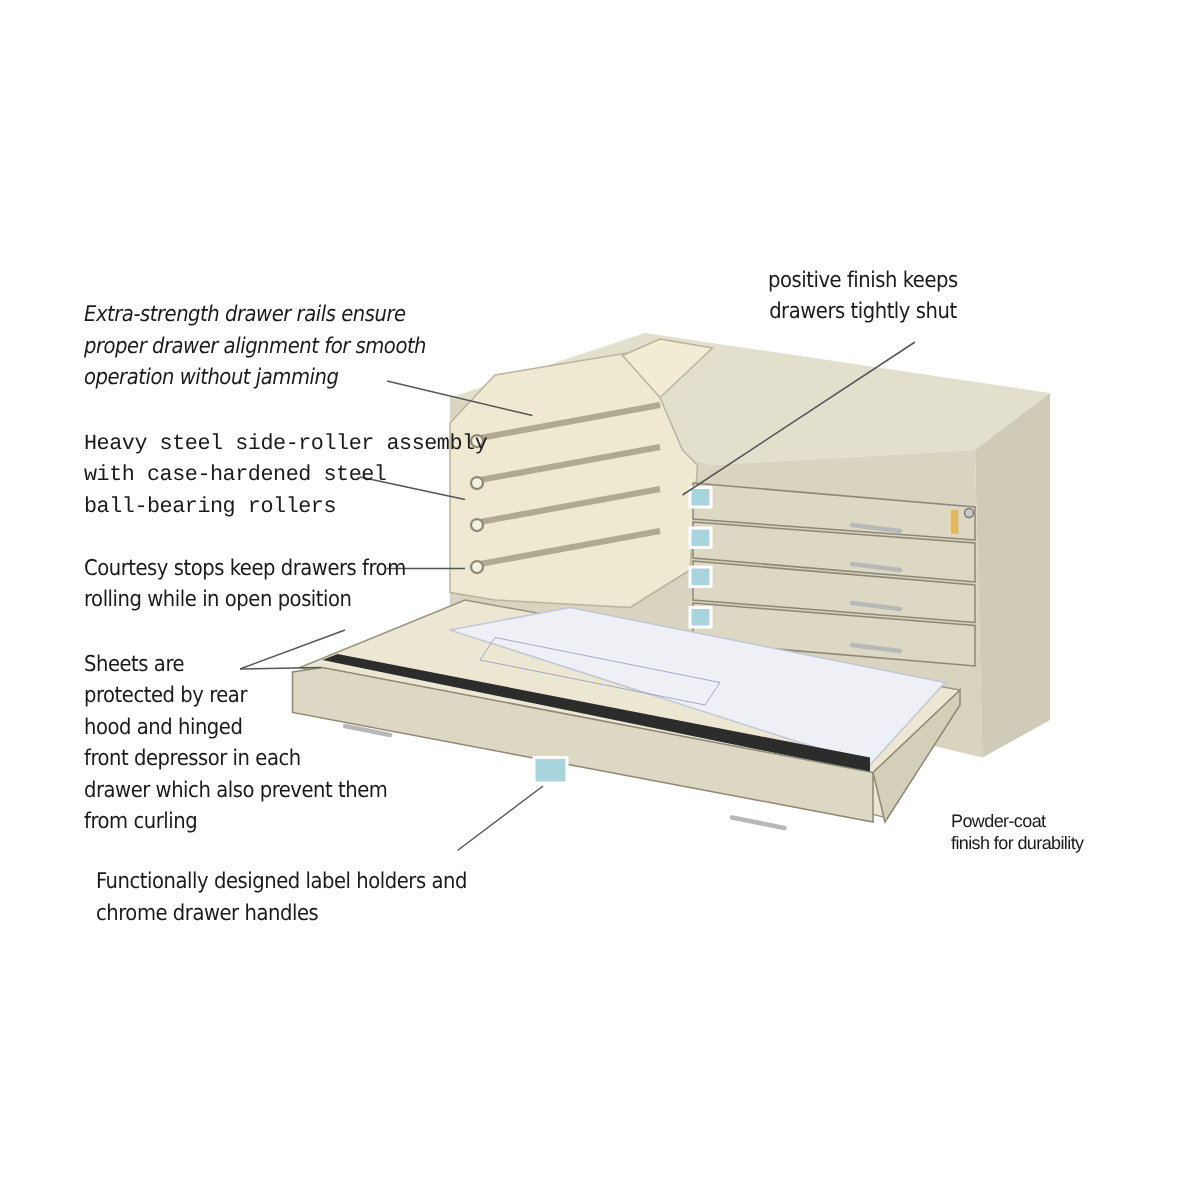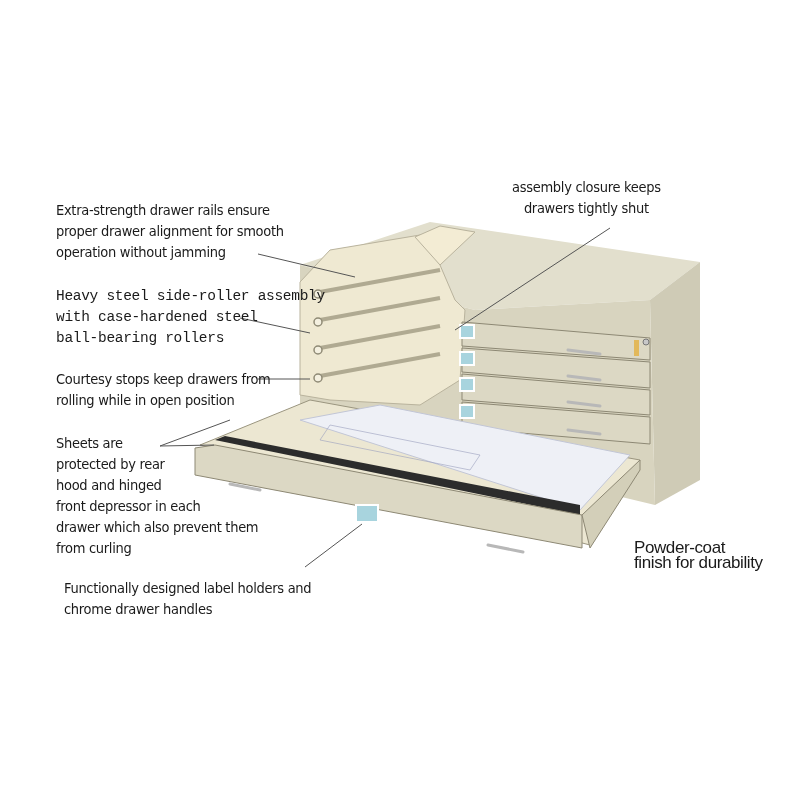--- a/index.html
+++ b/index.html
@@ -1,18 +1,18 @@
 <!DOCTYPE html>
 <html><head>
 <meta charset="utf-8">
 <style>
   html, body { margin:0; padding:0; background:#ffffff; }
   body { width:800px; height:800px; position:relative; overflow:hidden; font-family:"Liberation Sans", sans-serif; }
   .label { position:absolute; color:#1a1a1a; font-family:"DejaVu Sans", sans-serif; font-size:14.5px; line-height:21px; white-space:pre-line; letter-spacing:-0.3px; font-stretch:condensed; }
-  .label.narrow { font-family:"Liberation Sans", sans-serif; font-size:17px; line-height:15px; letter-spacing:-0.4px; }
+  .label.narrow { font-family:"Liberation Sans", sans-serif; font-size:12px; line-height:15px; letter-spacing:-0.4px; }
   .center { text-align:center; }
   svg.scene { position:absolute; left:0; top:0; }
 </style>
 </head>
 <body>
 
 <svg class="scene" width="800" height="800" viewBox="0 0 800 800">
 
   <polygon points="300,265 430,222 700,262 650,300 475,310" fill="#e2dfcd"></polygon>
 
@@ -80,24 +80,24 @@
     <line x1="258" y1="254" x2="355" y2="277"></line>
     <line x1="610" y1="228" x2="455" y2="330"></line>
     <line x1="240" y1="318" x2="310" y2="333"></line>
     <line x1="258" y1="379" x2="310" y2="379"></line>
     <line x1="160" y1="446" x2="214" y2="445"></line>
     <line x1="160" y1="446" x2="230" y2="420"></line>
     <line x1="305" y1="567" x2="362" y2="524"></line>
   </g>
 </svg>
 
-<div class="label" style="left:56px; top:200px;">Extra-strength drawer rails ensure
+<div class="label" style="left:56px; top:200px;font-style:italic;">Extra-strength drawer rails ensure
 proper drawer alignment for smooth
 operation without jamming</div>
-<div class="label center" style="left:512px; top:177px;">assembly closure keeps
+<div class="label center" style="left:512px; top:177px;">positive finish keeps
 drawers tightly shut</div>
 <div class="label" style="left:56px; top:286px;font-family:Liberation Mono, monospace;">Heavy steel side-roller assembly
 with case-hardened steel
 ball-bearing rollers</div>
 <div class="label" style="left:56px; top:369px;">Courtesy stops keep drawers from
 rolling while in open position</div>
 <div class="label" style="left:56px; top:433px;">Sheets are
 protected by rear
 hood and hinged
 front depressor in each

